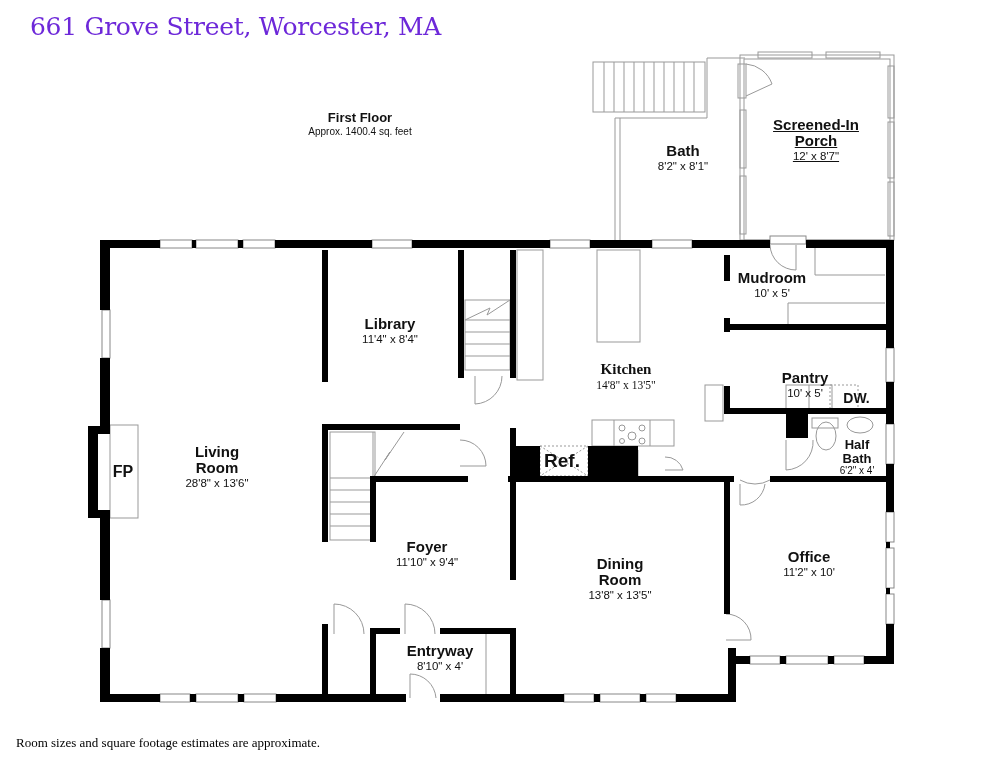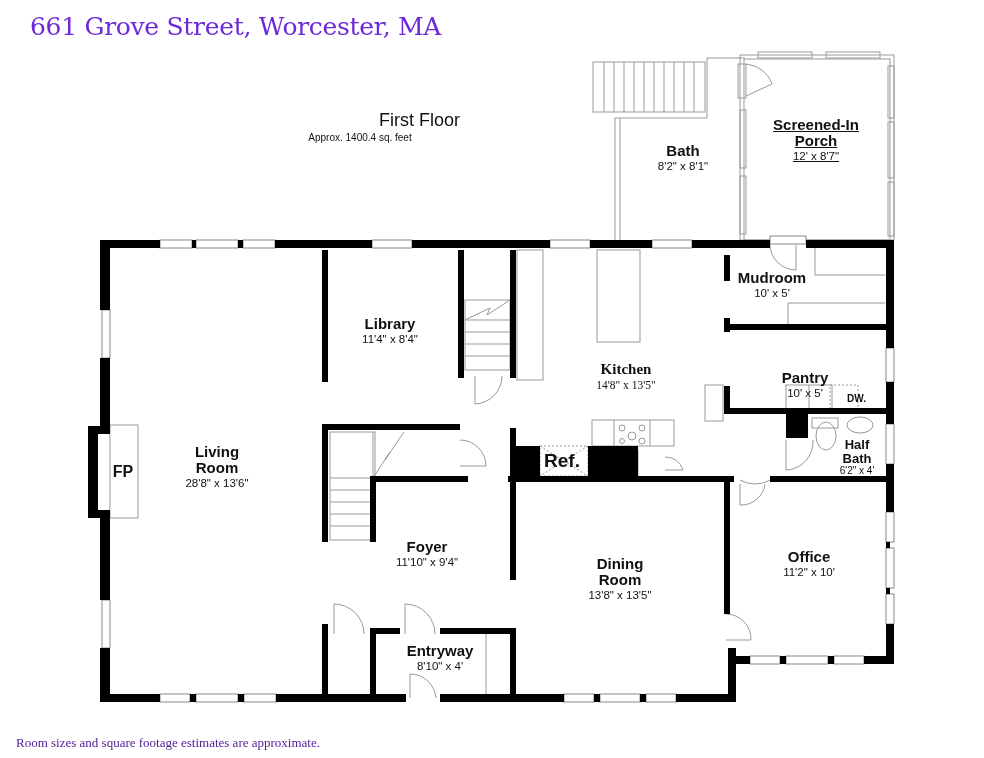--- a/index.html
+++ b/index.html
@@ -1,20 +1,20 @@
 <!DOCTYPE html>
 <html><head>
 <meta charset="utf-8">
 <style>
   html, body { margin:0; padding:0; background:#ffffff; }
   body { width:984px; height:758px; position:relative; overflow:hidden; font-family:"Liberation Sans", sans-serif; color:#111; }
   .title { position:absolute; left:30px; top:12px; font-family:"DejaVu Serif", serif; font-size:25px; color:#6d28d9; white-space:nowrap; letter-spacing:-0.3px; }
-  .footer { position:absolute; left:16px; top:735px; font-family:"Liberation Serif", serif; font-size:13px; color:#4c1d95; white-space:nowrap; }
+  .footer { position:absolute; left:16px; top:735px; font-family:"Liberation Serif", serif; font-size:13px; color:#000000; white-space:nowrap; }
   .floor-head { position:absolute; left:260px; top:110px; width:200px; text-align:center; }
-  .floor-head .fl { font-size:18px; font-weight:normal; display:block;text-align:right; }
+  .floor-head .fl { font-size:13px; font-weight:bold; display:block; }
   .floor-head .sq { font-size:10px; display:block; margin-top:1px; }
   svg.plan { position:absolute; left:0; top:0; }
   .room { position:absolute; text-align:center; line-height:1.05; transform:translateX(-50%); white-space:nowrap; }
   .room .nm { font-size:15px; font-weight:bold; display:block; }
   .room .dm { font-size:11.5px; display:block; margin-top:1px; }
   .room.small .nm { font-size:13px; }
   .room.small .dm { font-size:10px; }
   .lbl { position:absolute; font-weight:bold; transform:translate(-50%,-50%); white-space:nowrap; }
 </style>
 </head>
@@ -273,15 +273,15 @@
   <span class="dm">8'2" x 8'1"</span>
 </div>
 <div class="room" style="left:816px; top:117px;text-decoration:underline;">
   <span class="nm">Screened-In</span>
   <span class="nm">Porch</span>
   <span class="dm">12' x 8'7"</span>
 </div>
 
 <div class="lbl" style="left:123px; top:472px; font-size:16px;">FP</div>
 <div class="lbl" style="left:562px; top:461px; font-size:19px;">Ref.</div>
-<div class="lbl" style="left:845px; top:398px; font-size:10px;padding-left:23px;">DW.</div>
+<div class="lbl" style="left:845px; top:398px; font-size:14px;padding-left:23px;">DW.</div>
 
 <div class="footer">Room sizes and square footage estimates are approximate.</div>
 
 </body></html>

